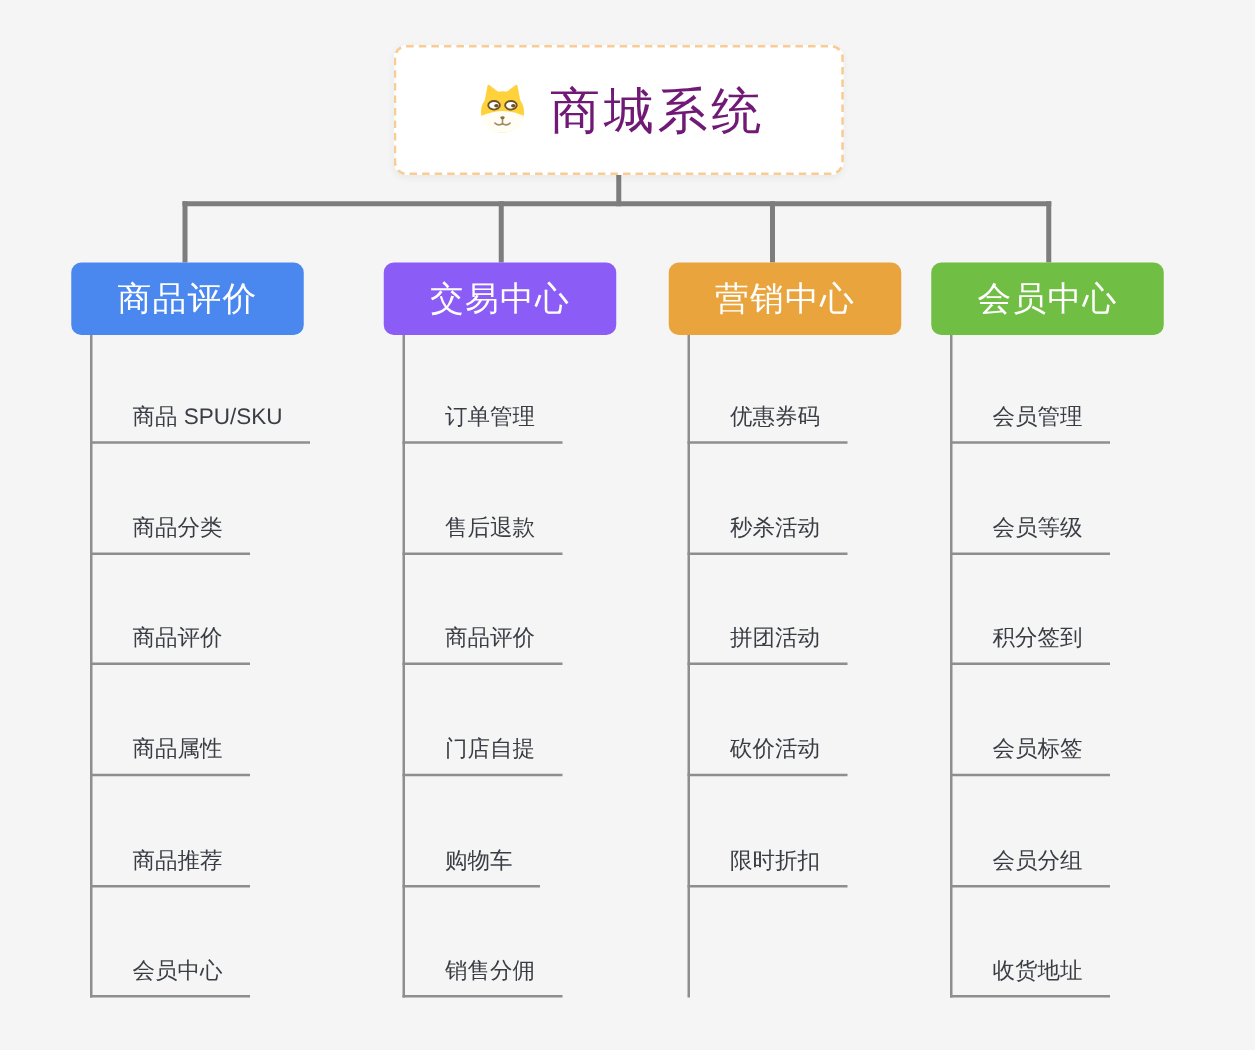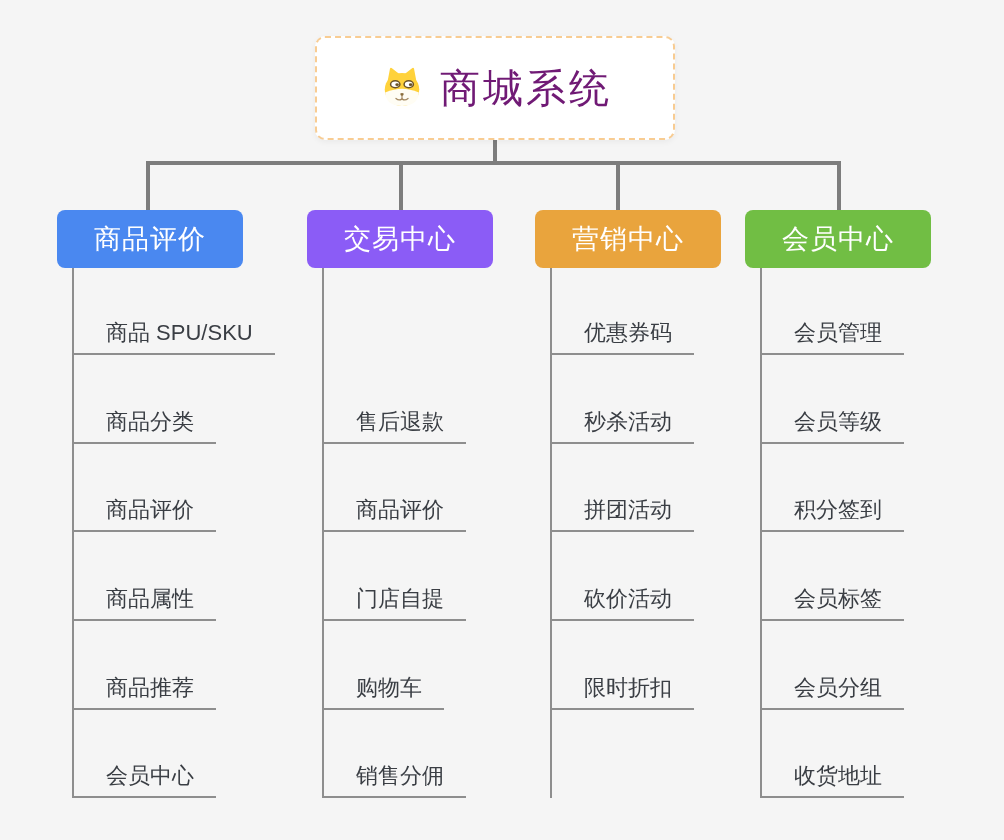--- a/index.html
+++ b/index.html
@@ -60,21 +60,21 @@
   .rail {
     position: absolute;
     left: 15px; top: 268px;
     width: 2px; height: 530px;
     background: #8e8e8e;
   }
   .leaf {
     position: absolute;
     left: 15px;
     padding: 0 22px 7px 34px;
-    font-size: 22px;
+    font-size: 18px;
     line-height: 26px;
     color: #3a3e44;
     white-space: nowrap;
     border-bottom: 2px solid #8e8e8e;
   }
   .r0 { top: 320px; } .r1 { top: 409px; } .r2 { top: 497px; }
   .r3 { top: 586px; } .r4 { top: 675px; } .r5 { top: 763px; }
 
   .b0 { left: 57px; }
   .b1 { left: 307px; }
@@ -123,20 +123,21 @@
     <div class="leaf r1">商品分类</div>
     <div class="leaf r2">商品评价</div>
     <div class="leaf r3">商品属性</div>
     <div class="leaf r4">商品推荐</div>
     <div class="leaf r5">会员中心</div>
   </div>
 
   <div class="branch b1">
     <div class="branch-box" style="background: #8b5cf6;">交易中心</div>
     <div class="rail"></div>
+    <div class="leaf r0">订单管理</div>
     <div class="leaf r1">售后退款</div>
     <div class="leaf r2">商品评价</div>
     <div class="leaf r3">门店自提</div>
     <div class="leaf r4">购物车</div>
     <div class="leaf r5">销售分佣</div>
   </div>
 
   <div class="branch b2">
     <div class="branch-box" style="background: rgb(233, 164, 61);">营销中心</div>
     <div class="rail"></div>

